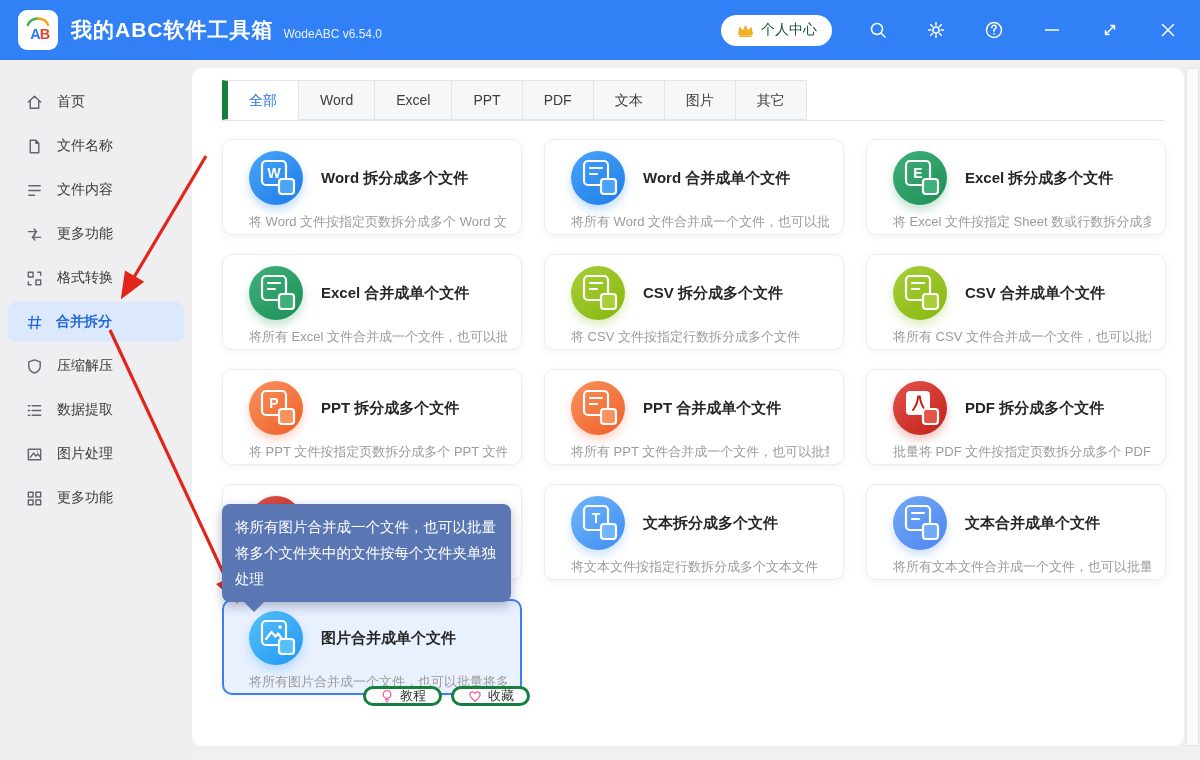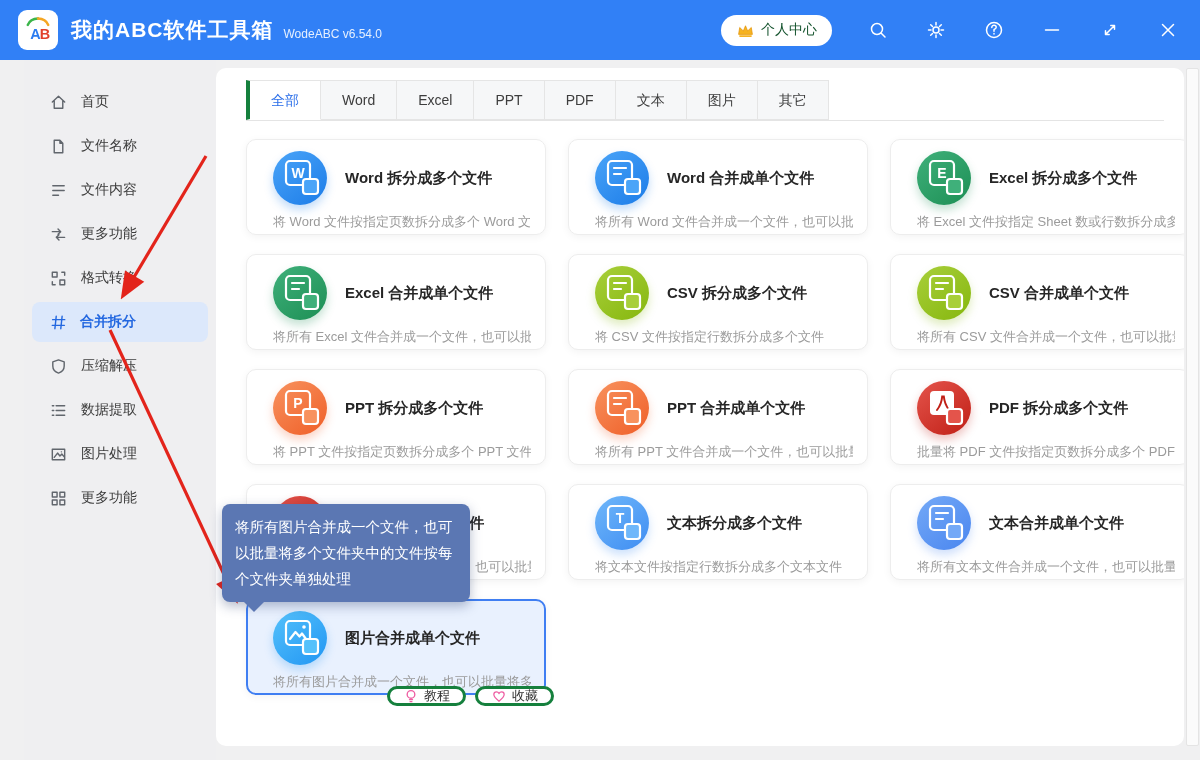--- a/index.html
+++ b/index.html
@@ -11,50 +11,50 @@
   .titlebar { height:60px; background:#3180f6; display:flex; align-items:center; padding:0 20px 0 18px; color:#fff; }
   .logo { width:40px; height:40px; background:#fff; border-radius:9px; display:flex; align-items:center; justify-content:center; margin-right:13px; flex-shrink:0; }
   .title-wrap { display:flex; align-items:flex-end; gap:10px; }
   .app-title { font-size:21px; font-weight:bold; letter-spacing:1px; }
   .app-sub { font-size:12px; color:rgba(255,255,255,.88); margin-bottom:3px; }
   .tb-right { margin-left:auto; display:flex; align-items:center; gap:34px; }
   .pc-btn { background:#fff; color:#14532d; border:none; border-radius:16px; height:31px; display:flex; align-items:center; gap:6px; padding:0 15px; font-size:14px; cursor:pointer; font-family:inherit; }
   .tb-icon { width:24px; height:24px; display:flex; align-items:center; justify-content:center; cursor:pointer; }
 
   
-  .body { display:flex; height:700px;margin-left:24px; }
+  .body { display:flex; height:700px; }
   .sidebar { width:192px; background:#efeff1; padding-top:22px; flex-shrink:0; }
   .side-item { height:40px; margin:0 8px 4px 8px; display:flex; align-items:center; gap:13px; padding:0 17px; font-size:14px; color:#3c3c3c; border-radius:8px; cursor:pointer; }
   .side-item svg { color:#61666d; flex-shrink:0; }
   .side-item.active { background:#dce8fb; color:#2468e0; font-weight:bold;gap:12px; }
   .side-item.active svg { color:#2468e0; }
 
   .main { flex:1; position:relative; background:#f0f0f1; }
   .panel { position:absolute; left:0; top:8px; right:16px; bottom:14px; background:#fff; border-radius:10px; padding:12px 20px 0 30px; overflow:hidden; }
   .scrollbar { position:absolute; top:8px; bottom:14px; right:1px; width:13px; background:#fbfbfb; border:1px solid #e4e4e4; border-radius:2px; cursor:pointer; }
 
   
   .tabs { display:flex; border-bottom:1px solid #e4e4e4; }
   .tab { padding:0 21px; height:40px; line-height:39px; font-size:14px; color:#3d3d3d; background:#f6f7f8; border:1px solid #e5e5e5; border-left:none; cursor:pointer; }
-  .tab:first-child { border-left:4px solid #15803d; }
+  .tab:first-child { border-left:6px solid #15803d; }
   .tab.active { background:#fff; color:#2a6ee9; border-bottom:1px solid #fff; margin-bottom:-1px; }
 
   
   .grid { display:grid; grid-template-columns:repeat(3,300px); gap:19px 22px; margin-top:18px; }
   .card { position:relative; height:96px; background:#fff; border:1px solid #ededed; border-radius:10px; box-shadow:0 2px 8px rgba(0,0,0,.05); padding:11px 14px 0 26px; cursor:pointer; }
   .card.hl { background:#e9f1fe; border:2px solid #3f7ef2; padding:10px 13px 0 25px; }
   .card-top { display:flex; align-items:center; gap:18px; }
   .icon-circle { width:54px; height:54px; border-radius:50%; display:flex; align-items:center; justify-content:center; flex-shrink:0; }
   .card-title { font-size:15px; font-weight:bold; color:#262626; white-space:nowrap; }
   .card-desc { margin-top:8px; font-size:13px; color:#9b9b9b; white-space:nowrap; overflow:hidden; }
   .actions { position:absolute; right:-10px; bottom:-13px; display:flex; gap:9px; z-index:5; }
   .action-btn { background:#fff; border:3px solid #15803d; border-radius:13px; height:20px; padding:0 13px; display:flex; align-items:center; gap:5px; font-size:13px; color:#333; cursor:pointer; font-family:inherit; }
 
   
-  .tooltip { position:absolute; left:222px; top:504px; width:248px; background:#5b77b3; color:#fff; border-radius:8px; padding:10px 8px 10px 13px; font-size:14.5px; line-height:26px; z-index:30; box-shadow:0 4px 12px rgba(40,60,110,.35); }
+  .tooltip { position:absolute; left:222px; top:504px; width:289px; background:#5b77b3; color:#fff; border-radius:8px; padding:10px 8px 10px 13px; font-size:14.5px; line-height:26px; z-index:30; box-shadow:0 4px 12px rgba(40,60,110,.35); }
   .tooltip:after { content:""; position:absolute; left:22px; bottom:-10px; width:0; height:0; border:10px solid transparent; border-top-color:#5b77b3; border-bottom:none; }
 
   
   .arrows { position:absolute; left:0; top:0; width:1200px; height:760px; z-index:20; pointer-events:none; }
 </style>
 </head>
 <body>
 
 <div class="window">
 

